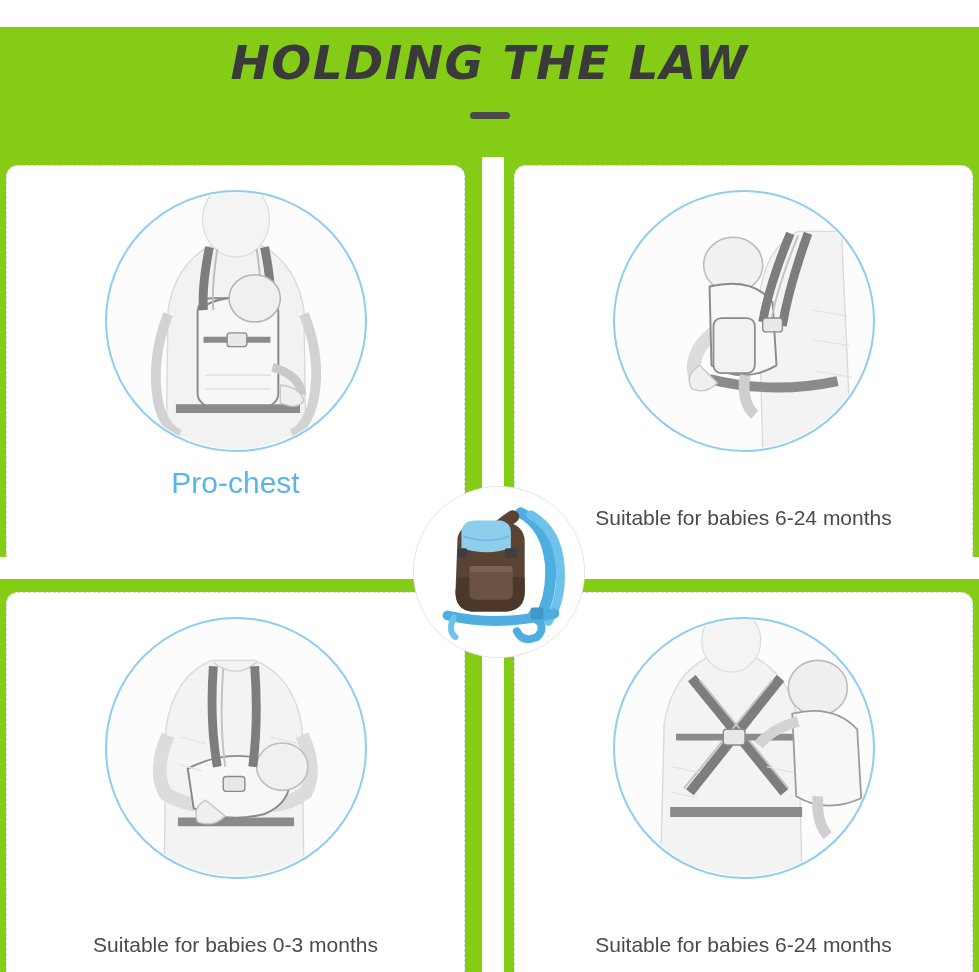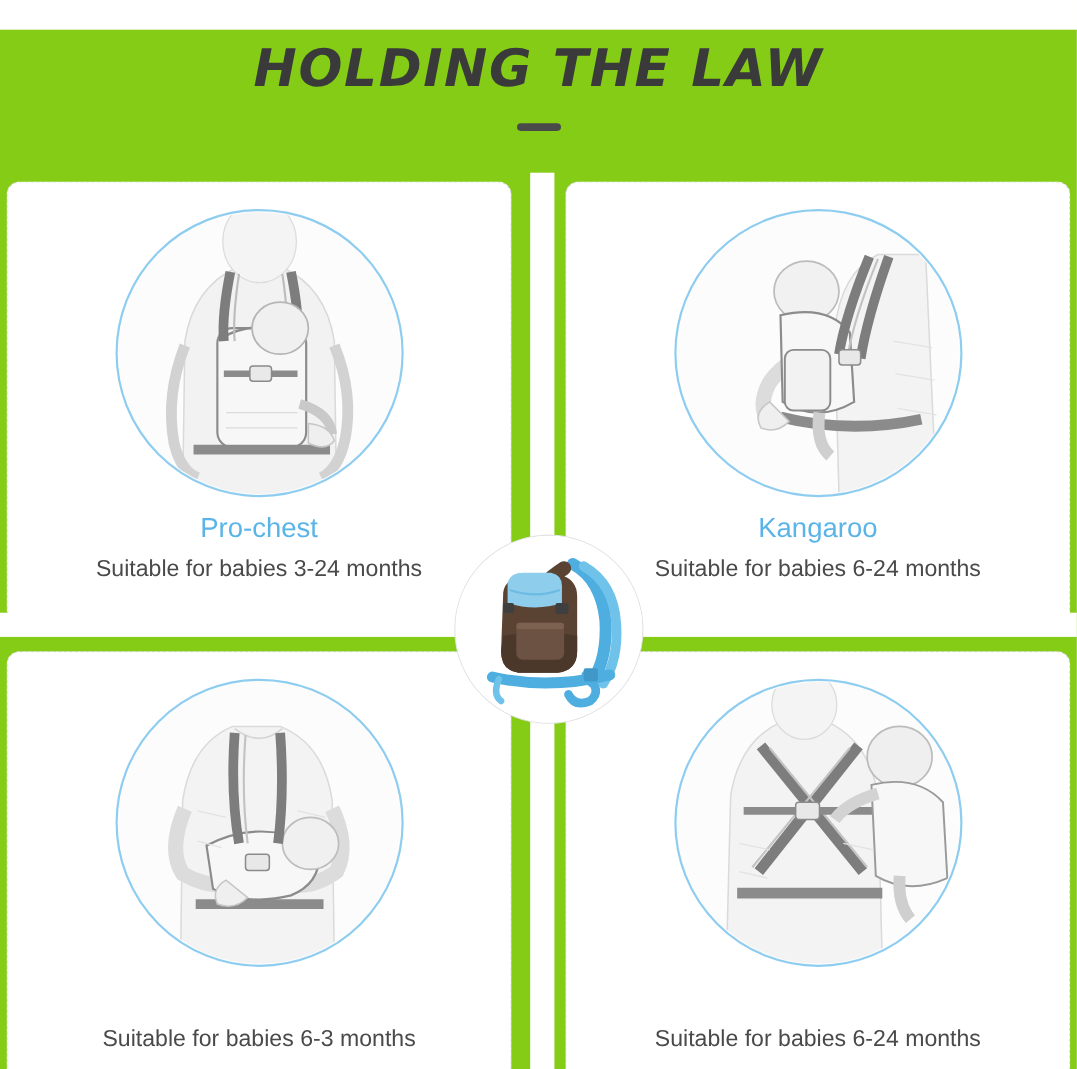--- a/index.html
+++ b/index.html
@@ -79,21 +79,21 @@
     overflow: hidden;
     background: #fdfdfd;
   }
   .photo-circle svg { display: block; width: 100%; height: 100%; }
 
   .caption-title {
     position: absolute;
     left: 0; right: 0;
     top: 300px;
     text-align: center;
-    font-size: 25px;
+    font-size: 30px;
     color: #5bb4e8;
     font-family: "Liberation Sans", sans-serif;
   }
   .caption-sub {
     position: absolute;
     left: 0; right: 0;
     top: 340px;
     text-align: center;
     font-size: 21px;
     color: #4a4a4a;
@@ -178,21 +178,20 @@
               <path d="M168 178 Q196 186 198 206" fill="none" stroke="#c9c9c9" stroke-width="9"></path>
 
               <path d="M176 196 Q196 198 200 212 Q192 222 176 214 Z" fill="#efefef" stroke="#c6c6c6" stroke-width="1.4"></path>
 
               <path d="M100 186 L166 186 M100 200 L166 200" stroke="#dcdcdc" stroke-width="1.2"></path>
             </g>
           </svg>
         </div>
       </div>
       <div class="caption-title">Pro-chest</div>
-      <div class="caption-sub">Suitable for babies 3-24 months</div>
     </div>
 
     <div class="card tr">
       <div class="photo-wrap">
         <div class="photo-circle">
           <svg viewBox="0 0 262 262" xmlns="http://www.w3.org/2000/svg">
             <defs>
               <clipPath id="cpB">
                   <circle cx="131" cy="131" r="130"></circle>
                 </clipPath>
@@ -220,21 +219,20 @@
 
               <path d="M132 186 Q128 214 142 226" fill="none" stroke="#cfcfcf" stroke-width="11"></path>
 
               <path d="M86 176 Q70 186 78 200 Q92 206 104 194 Z" fill="#efefef" stroke="#c6c6c6" stroke-width="1.4"></path>
 
               <path d="M200 120 L236 126 M202 150 L238 156 M204 182 L240 188" stroke="#e2e2e2" stroke-width="1.2"></path>
             </g>
           </svg>
         </div>
       </div>
-      <div class="caption-title">Kangaroo</div>
       <div class="caption-sub">Suitable for babies 6-24 months</div>
     </div>
 
     <div class="card bl">
       <div class="photo-wrap">
         <div class="photo-circle">
           <svg viewBox="0 0 262 262" xmlns="http://www.w3.org/2000/svg">
             <defs>
               <clipPath id="cpC">
                   <circle cx="131" cy="131" r="130"></circle>
@@ -263,21 +261,21 @@
 
               <path d="M72 206 L190 206" stroke="#8b8b8b" stroke-width="9"></path>
 
               <path d="M100 184 Q86 192 92 206 Q108 212 120 200 Z" fill="#efefef" stroke="#c6c6c6" stroke-width="1.4"></path>
 
               <path d="M74 120 L100 126 M74 148 L96 154 M166 120 L192 126" stroke="#e2e2e2" stroke-width="1.2"></path>
             </g>
           </svg>
         </div>
       </div>
-      <div class="caption-sub">Suitable for babies 6-3 months</div>
+      <div class="caption-sub">Suitable for babies 0-3 months</div>
     </div>
 
     <div class="card br">
       <div class="photo-wrap">
         <div class="photo-circle">
           <svg viewBox="0 0 262 262" xmlns="http://www.w3.org/2000/svg">
             <defs>
               <clipPath id="cpD">
                   <circle cx="131" cy="131" r="130"></circle>
                 </clipPath>

